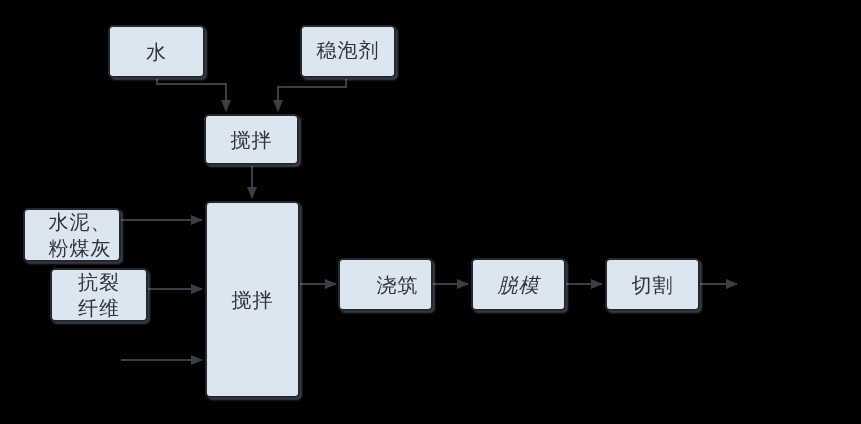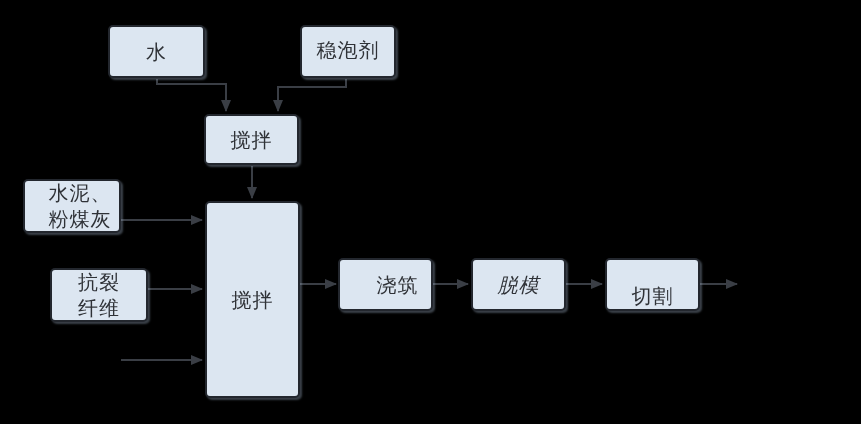--- a/index.html
+++ b/index.html
@@ -41,26 +41,26 @@
     line-height: 26px;
     text-align: center;
     white-space: pre-line;
     letter-spacing: 1px;
   }
   
   .n-water      { left:108px; top:25px;  width:97px; height:53px; }
   .n-stabilizer { left:300px; top:25px;  width:96px; height:53px;font-family:Liberation Mono, monospace; }
   .n-mix-top    { left:204px; top:114px; width:95px; height:51px; }
   .n-mix-main   { left:205px; top:201px; width:95px; height:197px; }
-  .n-cement     { left:23px;  top:179px; width:98px; height:54px;padding-left:16px; }
+  .n-cement     { left:23px;  top:208px; width:98px; height:54px;padding-left:16px; }
   .n-fiber      { left:23px;  top:268px; width:98px; height:54px;margin-left:27px; }
   .n-peroxide   { left:23px;  top:344px; width:98px; height:54px; }
   .n-pouring    { left:338px; top:258px; width:95px; height:53px;padding-left:24px; }
   .n-demold     { left:471px; top:258px; width:95px; height:53px;font-style:italic; }
-  .n-cutting    { left:605px; top:258px; width:95px; height:53px;align-items:flex-end; }
+  .n-cutting    { left:605px; top:258px; width:95px; height:53px; }
   .n-packing    { left:740px; top:256px; width:90px; height:57px; }
 </style>
 </head>
 <body>
 
 <div class="canvas">
 
   <svg class="edges" viewBox="0 0 861 424" xmlns="http://www.w3.org/2000/svg">
     <defs>
       <marker id="ah" viewBox="0 0 12 10" markerWidth="12" markerHeight="10" refX="11" refY="5" orient="auto" markerUnits="userSpaceOnUse">

